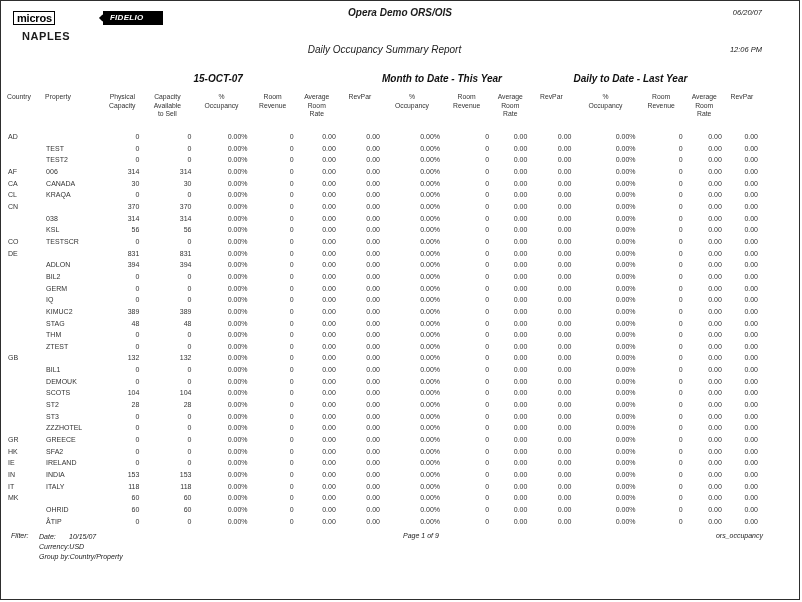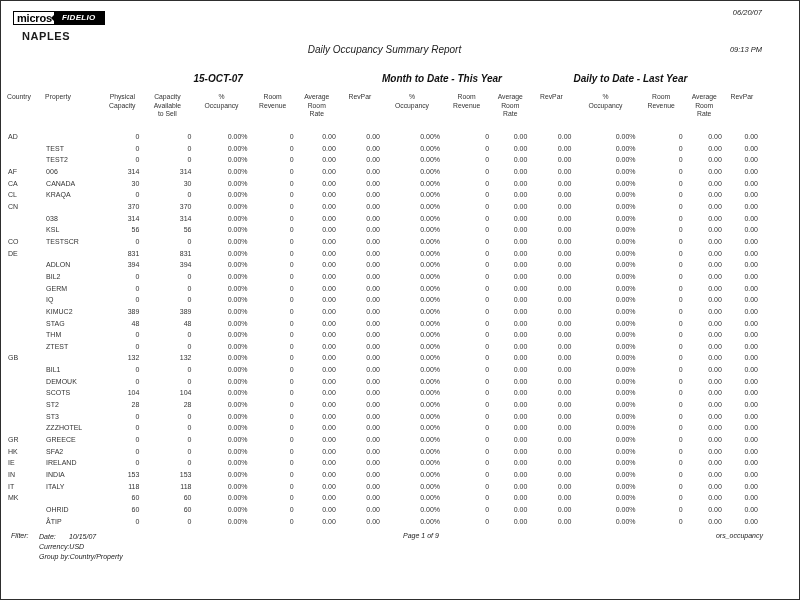--- a/index.html
+++ b/index.html
@@ -10,21 +10,21 @@
     color:#1c1c1c;
   }
   
   .logo { position:absolute; left:12px; top:10px; display:flex; align-items:stretch; height:14px; }
   .logo-micros {
     background:#fff; border:1px solid #000; color:#000; font-weight:bold;
     font-size:11px; line-height:12px; padding:0 2px 0 3px; letter-spacing:-0.2px;
   }
   .logo-fidelio {
     background:#000; color:#fff; font-weight:bold; font-style:italic;
-    font-size:8px; line-height:14px; padding:0 9px 0 7px; position:relative; letter-spacing:0.3px;
+    font-size:8px; line-height:14px; padding:0 19px 0 7px; position:relative; letter-spacing:0.3px;margin-left:48px;
   }
   .logo-diamond {
     position:absolute; left:-3px; top:50%; width:5px; height:5px; background:#000;
     transform:translateY(-50%) rotate(45deg);
   }
   .property-name { position:absolute; left:21px; top:29px; font-weight:bold; font-size:11px; letter-spacing:0.6px; }
   .app-title { position:absolute; left:0; right:0; top:6px; text-align:center; font-weight:bold; font-style:italic; font-size:10px; }
   .print-date { position:absolute; right:37px; top:7px; font-style:italic; font-size:7.5px; }
   .report-title { position:absolute; left:8px; width:751px; top:43px; text-align:center; font-weight:normal; font-style:italic; font-size:10px; }
   .print-time { position:absolute; right:37px; top:44px; font-style:italic; font-size:7.5px; }
@@ -59,23 +59,24 @@
 <body>
 
 <div class="page">
 
   <div class="logo">
     <span class="logo-micros">micros</span>
     <span class="logo-fidelio"><span class="logo-diamond"></span><span>FIDELIO</span></span>
   </div>
 
   <div class="property-name">NAPLES</div>
+  <div class="app-title">Opera Demo ORS/OIS</div>
   <div class="print-date">06/20/07</div>
   <div class="report-title">Daily Occupancy Summary Report</div>
-  <div class="print-time">09:13 PM</div>
+  <div class="print-time">12:06 PM</div>
 
   <table class="report-table">
     <colgroup>
         <col style="width: 38px;">
         <col style="width: 58px;">
         <col style="width: 38px;">
         <col style="width: 52px;">
         <col style="width: 56px;">
         <col style="width: 46px;">
         <col style="width: 42px;">

